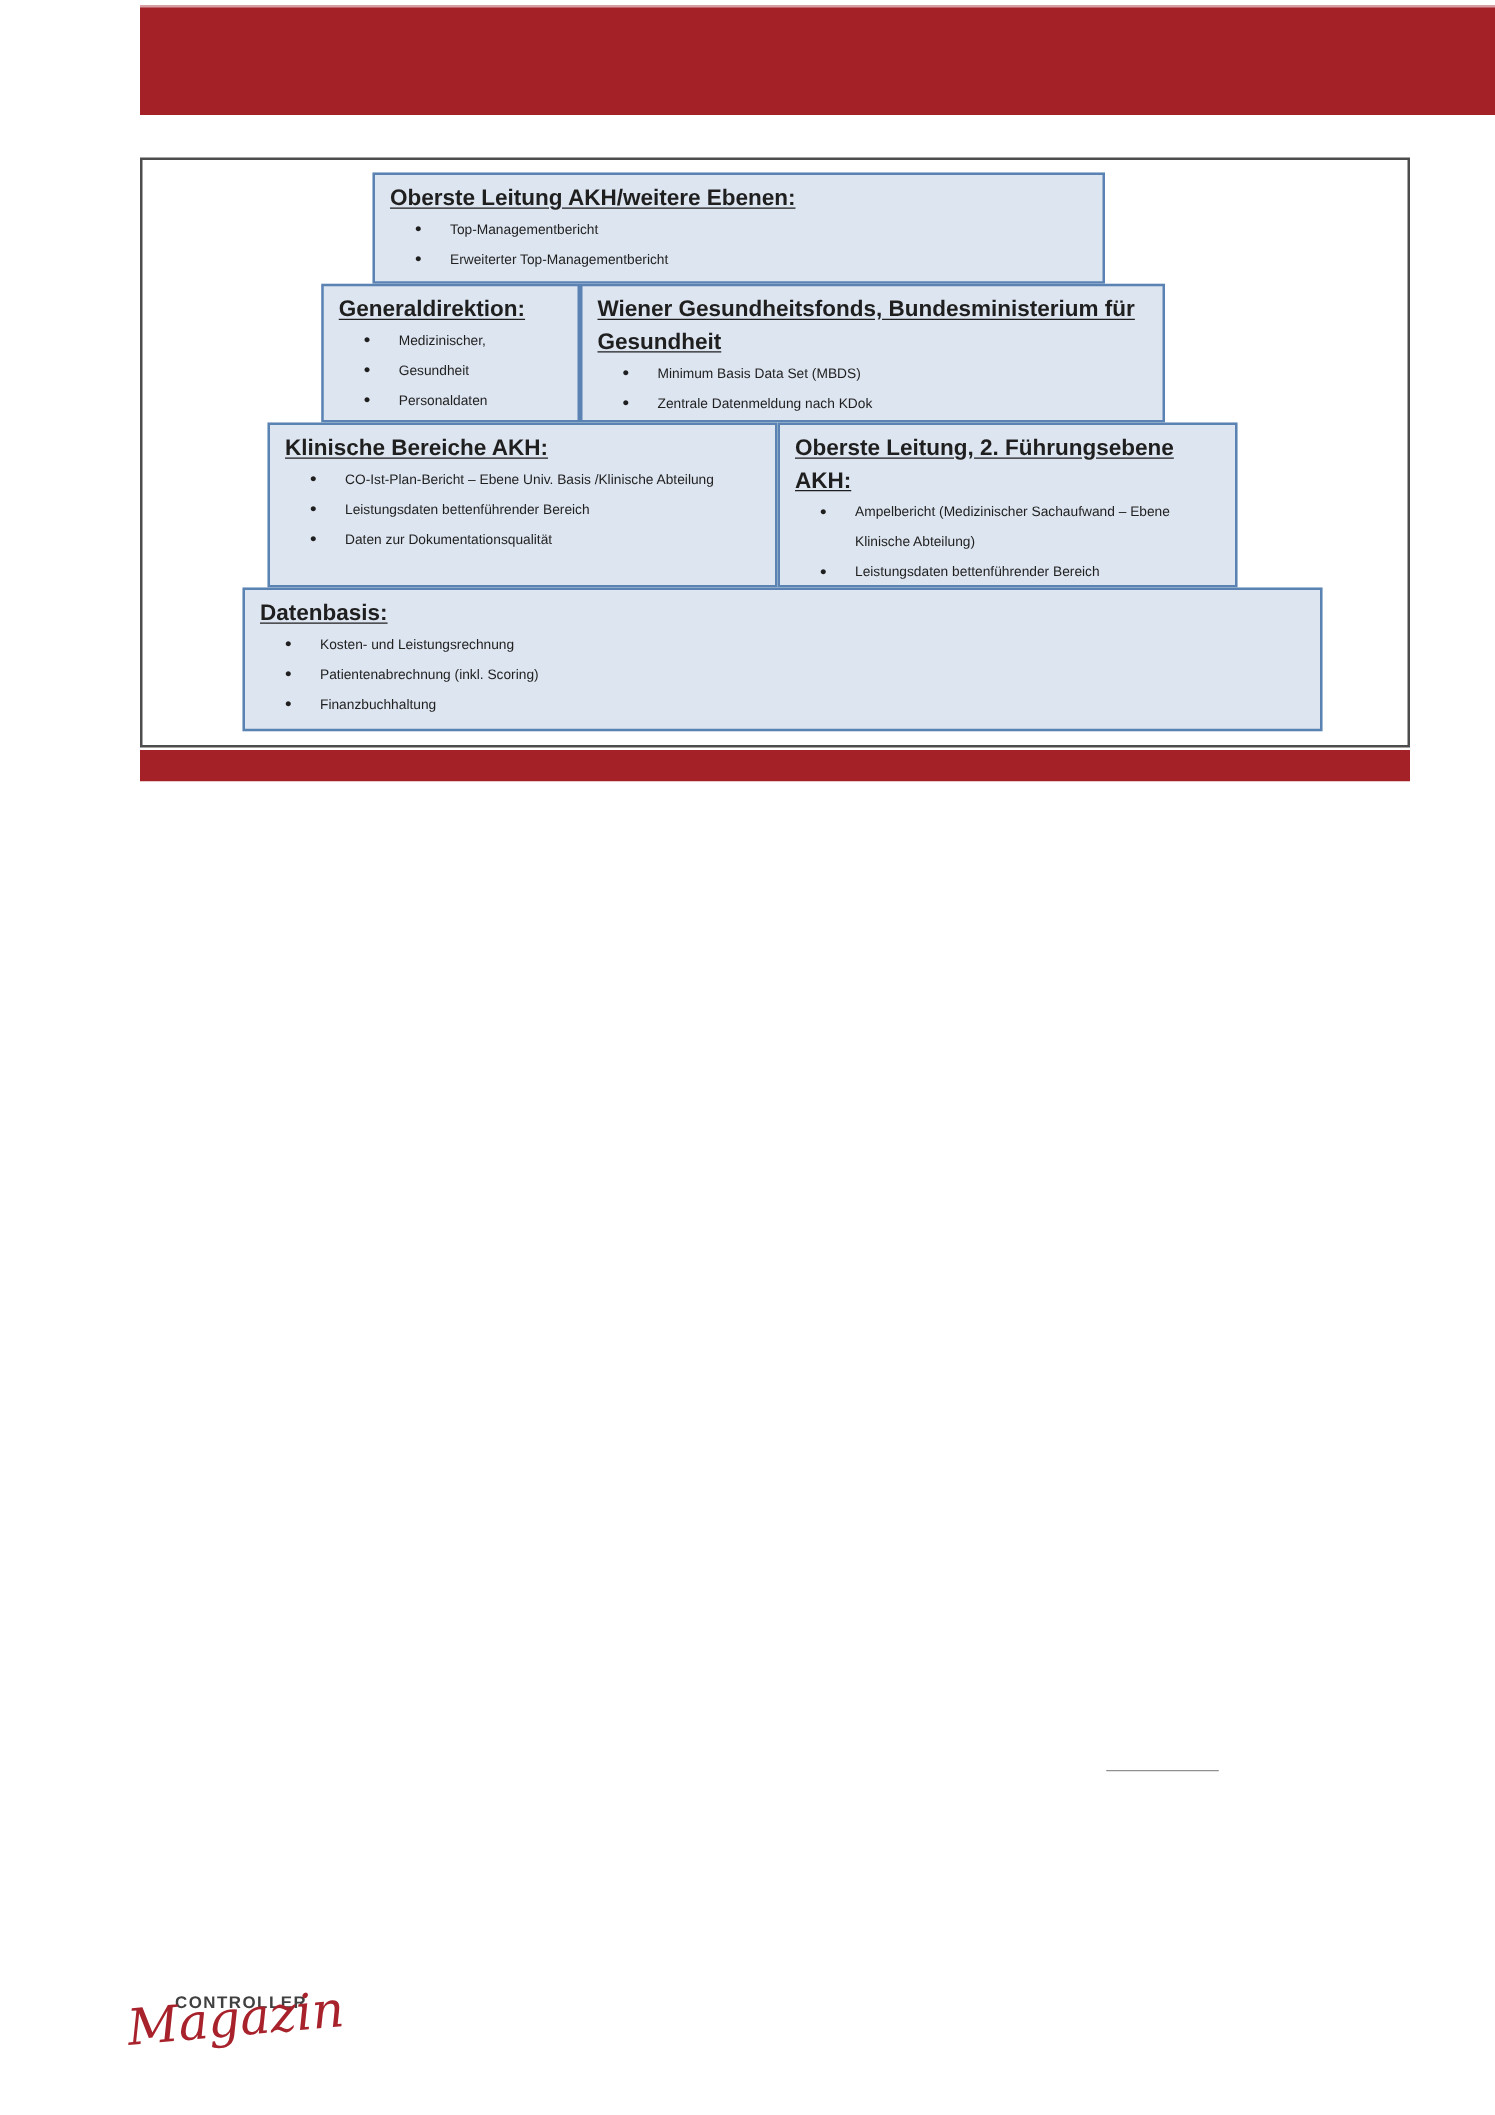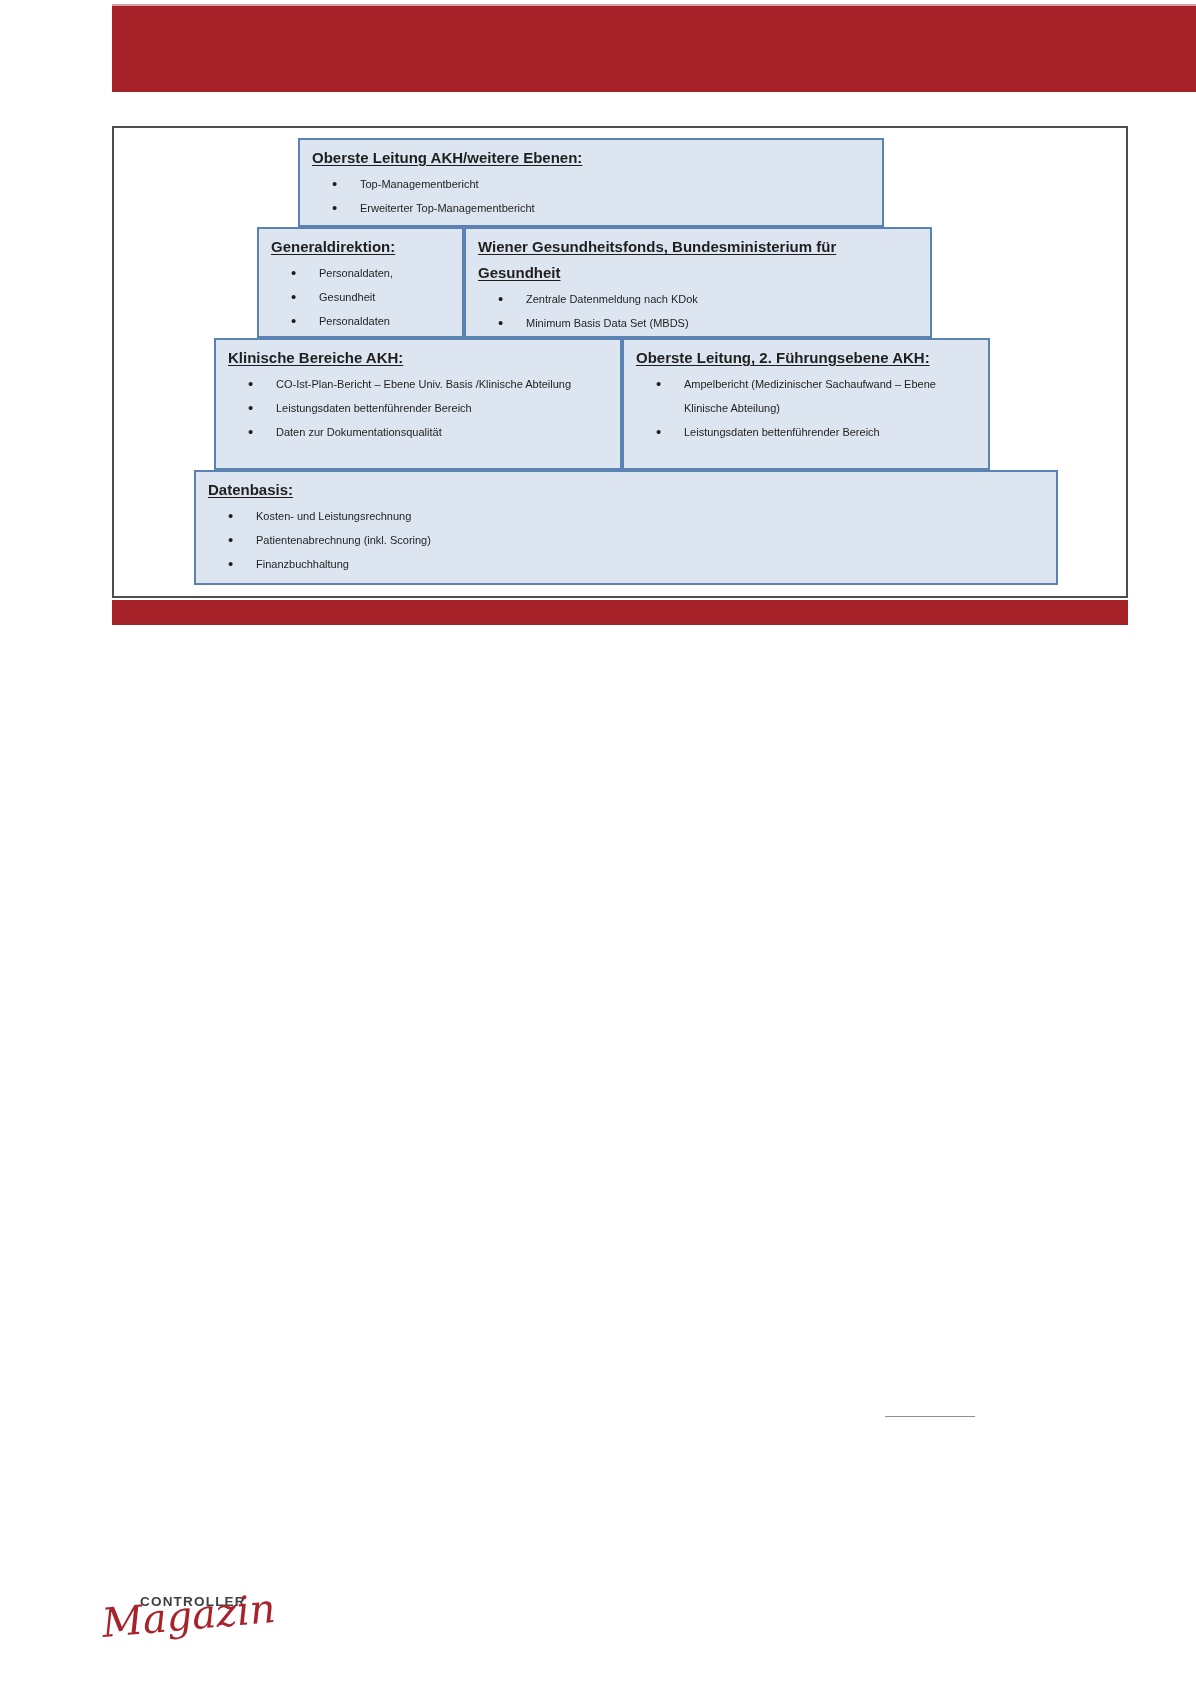--- a/index.html
+++ b/index.html
@@ -25,21 +25,21 @@
 
   .box {
     position: absolute;
     background: #dde5f0;
     border: 2px solid #5a83b4;
     box-sizing: border-box;
     padding: 5px 10px 4px 12px;
   }
   .box .title {
     font-weight: bold;
-    font-size: 15px;
+    font-size: 18px;
     line-height: 26px;
     text-decoration: underline;
     text-underline-offset: 2px;
   }
   .box ul { margin: 1px 0 0 0; padding: 0; list-style: none; }
   .box li {
     position: relative;
     padding-left: 48px;
     font-size: 11px;
     line-height: 24px;
@@ -91,31 +91,31 @@
   <div class="title">Oberste Leitung AKH/weitere Ebenen:</div>
   <ul>
     <li><span>Top-Managementbericht</span></li>
     <li><span>Erweiterter Top-Managementbericht</span></li>
   </ul>
 </div>
 
 <div class="box" id="box-b">
   <div class="title">Generaldirektion:</div>
   <ul>
-    <li><span>Personaldaten,</span></li>
+    <li><span>Medizinischer,</span></li>
     <li><span>Gesundheit</span></li>
     <li><span>Personaldaten</span></li>
   </ul>
 </div>
 
 <div class="box" id="box-c">
   <div class="title">Wiener Gesundheitsfonds, Bundesministerium für Gesundheit</div>
   <ul>
+    <li><span>Minimum Basis Data Set (MBDS)</span></li>
     <li><span>Zentrale Datenmeldung nach KDok</span></li>
-    <li><span>Minimum Basis Data Set (MBDS)</span></li>
   </ul>
 </div>
 
 <div class="box" id="box-d">
   <div class="title">Klinische Bereiche AKH:</div>
   <ul>
     <li><span>CO-Ist-Plan-Bericht – Ebene Univ. Basis /Klinische Abteilung</span></li>
     <li><span>Leistungsdaten bettenführender Bereich</span></li>
     <li><span>Daten zur Dokumentationsqualität</span></li>
   </ul>

